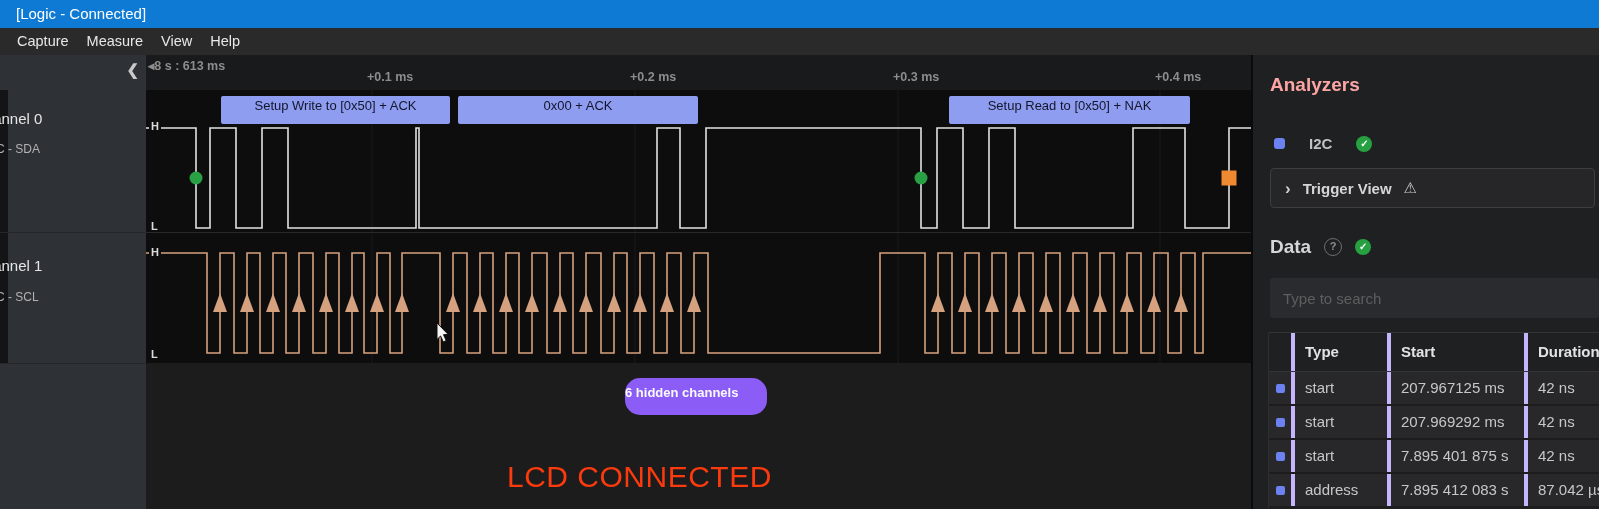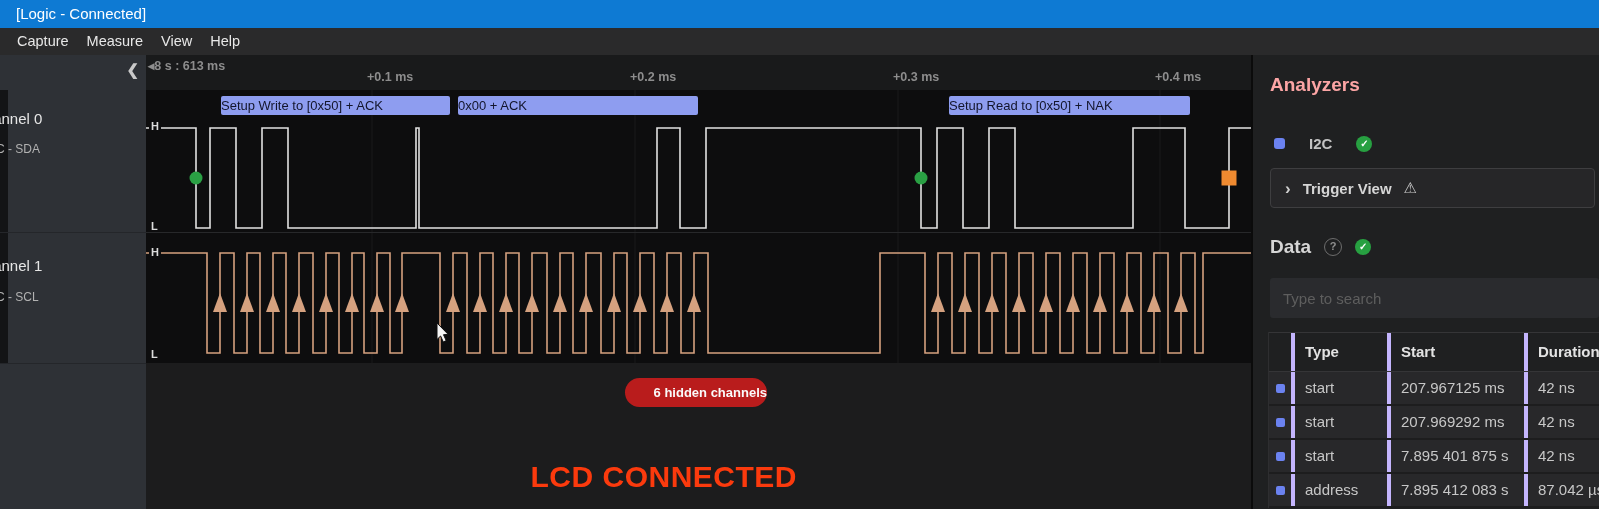--- a/index.html
+++ b/index.html
@@ -21,30 +21,30 @@
   .side-sep{left:0;width:146px;height:1px;background:#24262a}
   .ch-name{color:#e6e6e6;font-size:15px;white-space:nowrap}
   .ch-sub{color:#b2b2b2;font-size:12px;white-space:nowrap}
 
   
   #canvas{left:146px;top:55px;width:1107px;height:454px;background:#0d0d0e;overflow:hidden}
   #ruler{left:0;top:0;width:1107px;height:35px;background:#191a1b}
   #origin-label{left:2px;top:3px;color:#8d8d8d;font-size:12.5px;font-weight:bold}
   .tick{position:absolute;top:15px;color:#8d8d8d;font-size:12.5px;font-weight:bold}
   #wave-svg{left:0;top:35px}
-  .bubble{position:absolute;top:41px;height:19px;background:var(--bubble,#8e9df0);
-    border-radius:2px;color:#13152b;font-size:13px;line-height:20px;
+  .bubble{position:absolute;top:41px;height:28px;background:var(--bubble,#8e9df0);
+    border-radius:2px;color:#13152b;font-size:13px;line-height:20px;text-align:center;
     overflow:hidden;white-space:nowrap;z-index:2}
   .hl{position:absolute;font-size:11px;font-weight:bold;color:#dcdcdc;background:#0d0d0e;
     padding:0 2px;z-index:2}
   #bottomstrip{left:0;top:308px;width:1107px;height:146px;background:#1c1c1d}
-  #hidden-pill{left:479px;top:15px;width:142px;height:29px;background:#b91c1c;border-radius:15px;
-    color:#fafafa;font-size:13px;font-weight:bold;text-align:right;line-height:29px}
-  #status-text{left:361px;top:97px;width:290px;text-align:right;color:var(--status,#fb3a0d);
-    font-size:30px;font-weight:bold;letter-spacing:.5px;white-space:nowrap}
+  #hidden-pill{left:479px;top:15px;width:142px;height:37px;background:#8b5cf6;border-radius:15px;
+    color:#fafafa;font-size:13px;font-weight:bold;text-align:left;line-height:29px}
+  #status-text{left:361px;top:97px;width:290px;text-align:left;color:var(--status,#fb3a0d);
+    font-size:30px;font-weight:normal;letter-spacing:.5px;white-space:nowrap}
 
   
   #divider{left:1251px;top:55px;width:2px;height:454px;background:#0b0b0b;z-index:4}
   #rightpanel{left:1253px;top:55px;width:346px;height:454px;background:#1f2021;overflow:hidden;z-index:3}
   #analyzers-title{left:17px;top:19px;font-size:19px;font-weight:bold;color:#fca5a5}
   #i2c-row{left:21px;top:80px;display:flex;align-items:center;gap:24px}
   .blue-square{width:11px;height:11px;border-radius:3px;background:var(--bluesq,#6b82f0);display:inline-block}
   .analyzer-label{font-size:15px;font-weight:bold;color:#c2c2c2}
   .check{width:16px;height:16px;border-radius:50%;background:var(--check,#27a041);color:#fff;
     font-size:10px;font-weight:bold;text-align:center;line-height:16px;display:inline-block}

